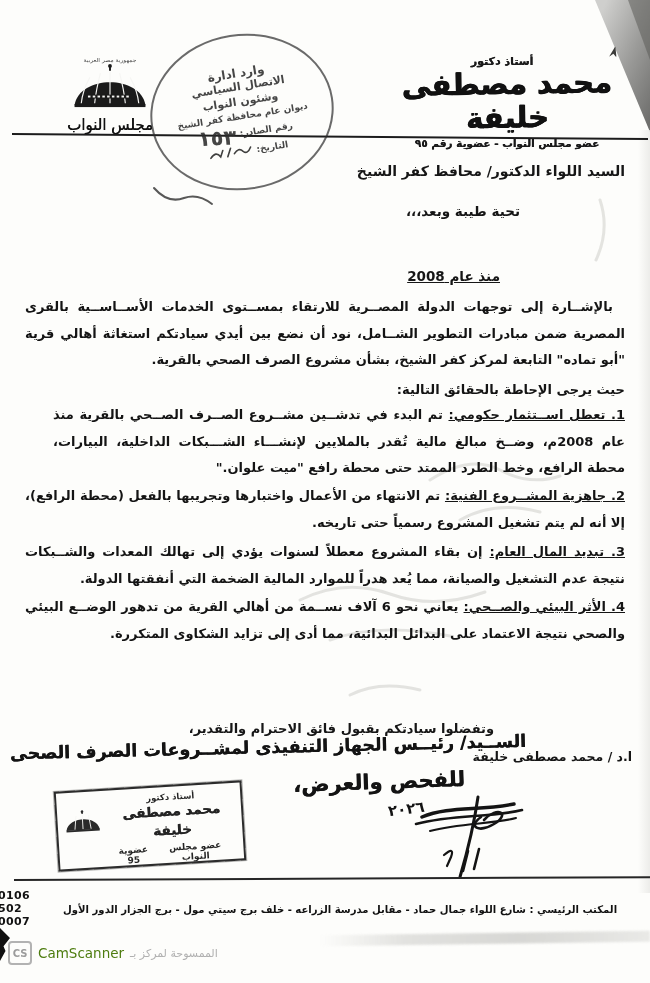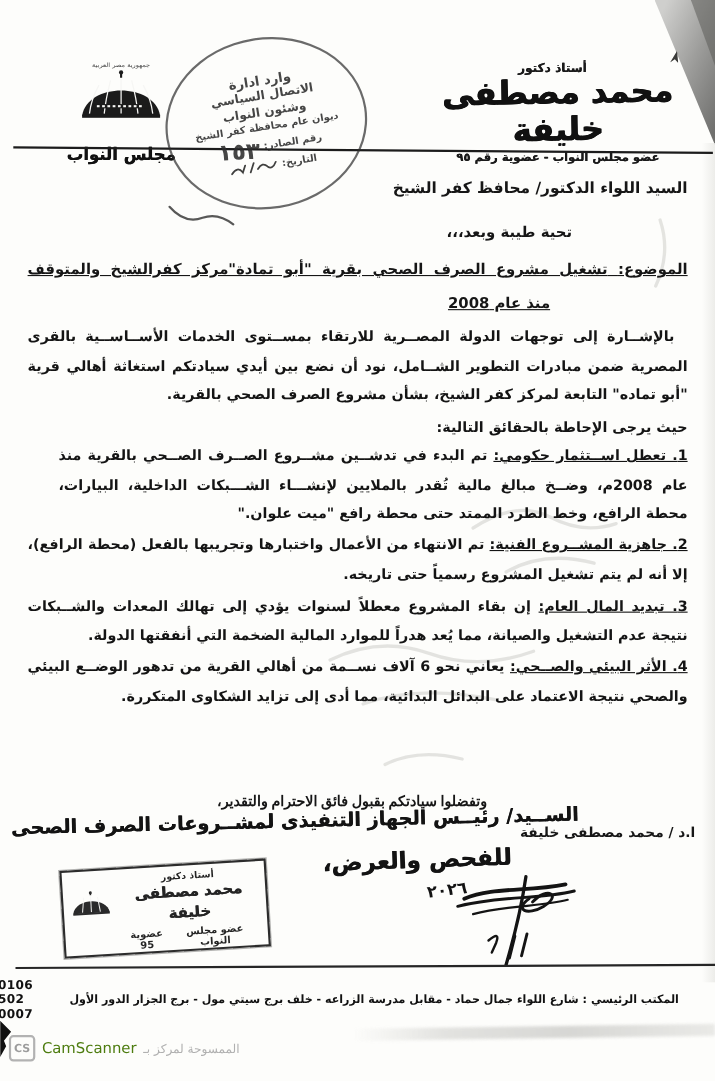--- a/index.html
+++ b/index.html
@@ -16,21 +16,21 @@
   .edge-shade{position:absolute;right:0;top:130px;bottom:90px;width:12px;
      background:linear-gradient(270deg,#e8e8e5,transparent);opacity:.8;}
   .black-wedge{position:absolute;left:0;top:928px;width:10px;height:33px;background:#101010;
      clip-path:polygon(0 0,100% 30%,35% 55%,55% 70%,0 100%);}
   .noise-band{position:absolute;right:0;top:933px;width:330px;height:11px;opacity:.7;
      background:linear-gradient(90deg,transparent,#d8d8d5 25%,#c7c7c4 60%,#e2e2df);
      transform:rotate(-.8deg);filter:blur(1.3px);}
   
   .logo-left{position:absolute;left:52px;top:56px;width:116px;text-align:center;direction:rtl;}
   .logo-top-text{font-size:6px;color:#444;letter-spacing:0;transform:scaleY(.9);}
-  .logo-name{font-size:15px;font-weight:bold;color:#111;margin-top:18px;
+  .logo-name{font-size:15px;font-weight:normal;color:#111;margin-top:3px;
      text-shadow:.4px 0 #111;transform:scaleY(1.05);}
   .head-right{position:absolute;right:18px;top:55px;width:250px;text-align:center;}
   .head-title{font-size:11px;font-weight:bold;color:#1a1a1a;text-shadow:.3px 0 #1a1a1a;
      margin-right:10px;}
   .head-name{font-size:29px;font-weight:bold;color:#111;line-height:1.15;
      text-shadow:.8px 0 #111,0 .4px #111;transform:rotate(-1deg) scaleY(1.02);}
   .head-member{font-size:10.5px;font-weight:bold;color:#1a1a1a;margin-top:2px;
      text-shadow:.3px 0 #1a1a1a;}
   .head-rule{position:absolute;left:12px;top:133px;width:636px;height:2px;background:#1c1c1c;
      transform:rotate(.45deg);transform-origin:left center;}
@@ -57,21 +57,21 @@
   .para{position:absolute;right:25px;left:25px;font-size:13px;font-weight:bold;
      line-height:26.5px;text-align:justify;text-align-last:right;color:#141414;}
   .para .u{text-decoration:underline;}
   .intro{top:294px;text-indent:12px;}
   .facts-intro{top:377px;}
   .p1{top:402px;margin-left:28px;}
   .p2{top:483px;}
   .p3{top:539px;}
   .p4{top:594px;}
   .request{top:650px;text-indent:12px;}
-  .salutation{top:721px;right:140px;left:auto;width:380px;text-align:center;font-size:13px;font-family:Liberation Serif, serif;}
+  .salutation{top:721px;right:156px;left:auto;width:380px;font-size:13px;}
   
   .hand{color:#131313;font-weight:bold;}
   .referral{position:absolute;left:26px;top:737px;width:500px;font-size:17.5px;
      white-space:nowrap;transform:rotate(-1.4deg);text-align:left;direction:rtl;
      text-shadow:.4px 0 #131313;}
   .signer{position:absolute;right:18px;top:749px;font-size:12.5px;font-weight:bold;}
   .purpose{position:absolute;right:185px;top:770px;font-size:21px;transform:rotate(-2deg);
      text-shadow:.5px 0 #131313;}
   .sig-svg{position:absolute;left:408px;top:793px;}
   .sig-year{position:absolute;left:388px;top:800px;font-size:15px;font-weight:bold;
@@ -179,21 +179,20 @@
       </div>
     </div>
   </div>
   <svg class="stamp-tail" viewBox="0 0 70 36">
     <path d="M6,10 q14,16 30,10 q14,-5 28,6" stroke="#2e2e2e" stroke-width="2" fill="none" stroke-linecap="round" opacity=".8"></path>
   </svg>
 
   <div class="tline addressee">السيد اللواء الدكتور/ محافظ كفر الشيخ</div>
   <div class="tline greeting">تحية طيبة وبعد،،،</div>
 
-  <div class="tline subject"><span>الموضوع:</span> <span>تشغيل مشروع الصرف الصحي بقرية "أبو تمادة"مركز كفرالشيخ والمتوقف</span></div>
   <div class="tline subject-cont">منذ عام 2008</div>
 
   <div class="para intro">بالإشــارة إلى توجهات الدولة المصــرية للارتقاء بمســتوى الخدمات الأســاســية بالقرى المصرية ضمن مبادرات التطوير الشــامل، نود أن نضع بين أيدي سيادتكم استغاثة أهالي قرية "أبو تماده" التابعة لمركز كفر الشيخ، بشأن مشروع الصرف الصحي بالقرية.</div>
   <div class="para facts-intro">حيث يرجى الإحاطة بالحقائق التالية:</div>
 
   <div class="para p1"><span class="u">1. تعطل اســتثمار حكومي:</span> <span>تم البدء في تدشــين مشــروع الصــرف الصــحي بالقرية منذ عام 2008م، وضــخ مبالغ مالية تُقدر بالملايين لإنشـــاء الشـــبكات الداخلية، البيارات، محطة الرافع، وخط الطرد الممتد حتى محطة رافع "ميت علوان."</span></div>
   <div class="para p2"><span class="u">2. جاهزية المشــروع الفنية:</span> <span>تم الانتهاء من الأعمال واختبارها وتجريبها بالفعل (محطة الرافع)، إلا أنه لم يتم تشغيل المشروع رسمياً حتى تاريخه.</span></div>
   <div class="para p3"><span class="u">3. تبديد المال العام:</span> <span>إن بقاء المشروع معطلاً لسنوات يؤدي إلى تهالك المعدات والشــبكات نتيجة عدم التشغيل والصيانة، مما يُعد هدراً للموارد المالية الضخمة التي أنفقتها الدولة.</span></div>
   <div class="para p4"><span class="u">4. الأثر البيئي والصــحي:</span> <span>يعاني نحو 6 آلاف نســمة من أهالي القرية من تدهور الوضــع البيئي والصحي نتيجة الاعتماد على البدائل البدائية، مما أدى إلى تزايد الشكاوى المتكررة.</span></div>
 

